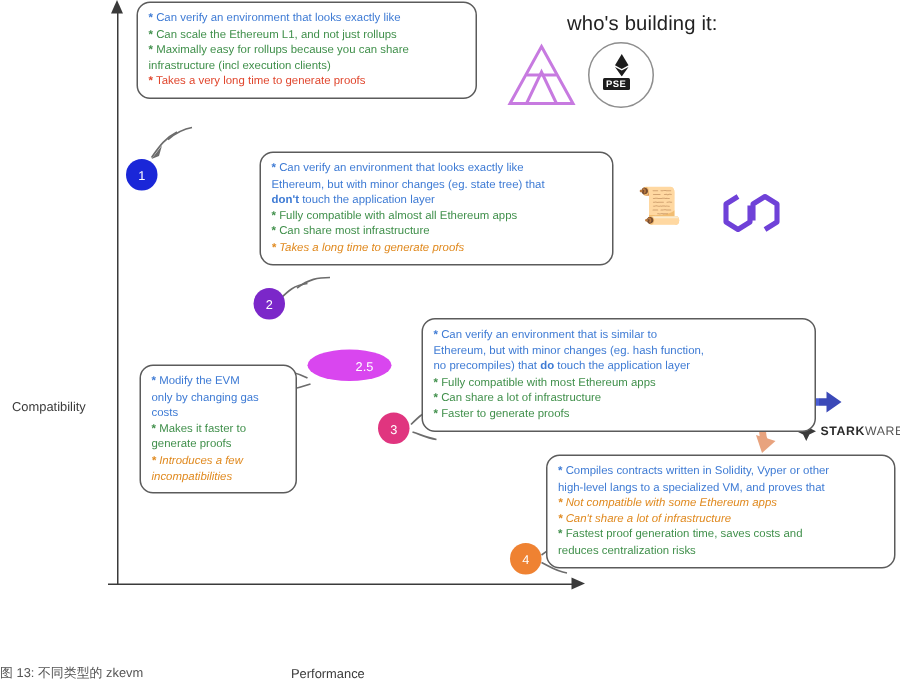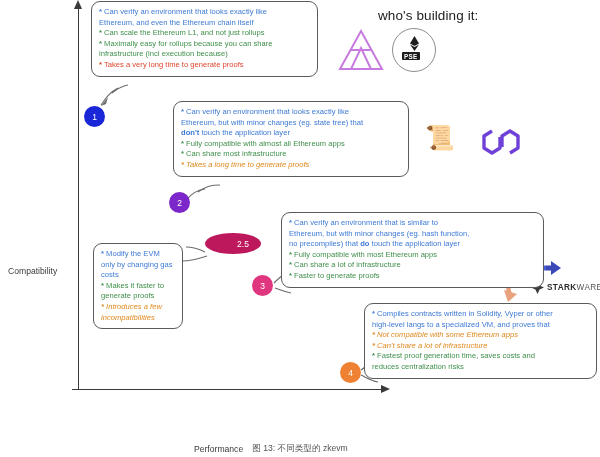--- a/index.html
+++ b/index.html
@@ -48,21 +48,21 @@
   .arrow-up{position:absolute;left:73.5px;top:0px;width:0;height:0;
     border-left:4.5px solid transparent;border-right:4.5px solid transparent;
     border-bottom:9px solid #3a3a3a;}
   .arrow-right{position:absolute;left:381px;top:385.2px;width:0;height:0;
     border-top:4.5px solid transparent;border-bottom:4.5px solid transparent;
     border-left:9px solid #3a3a3a;}
   .axis-label{position:absolute;font-size:8.6px;color:#3b3b3b;}
 
   
   .headline{position:absolute;font-size:13.5px;color:#222;letter-spacing:0.1px;}
-  .caption{position:absolute;width:600px;text-align:center;font-size:8.6px;color:#555;}
+  .caption{position:absolute;width:600px;font-size:8.6px;color:#555;}
 
   
   .logo{position:absolute;}
   .pse-ring{
     position:absolute;border:1.2px solid #8e8e8e;border-radius:50%;
     box-sizing:border-box;background:#fff;
   }
   .pse-tag{
     position:absolute;background:#1d1d1d;color:#fff;
     font-size:6.3px;font-weight:700;letter-spacing:0.3px;
@@ -138,37 +138,36 @@
     <polygon points="34,10 24,3 24,7.5 19,7.5 19,12.5 24,12.5 24,17" fill="#3b49b8"></polygon>
   </svg>
 
   <svg class="logo" style="left:531px;top:281px;z-index:4;" width="13" height="13">
     <polygon points="6.5,0 8.6,4.4 13,6.5 8.6,8.6 6.5,13 4.4,8.6 0,6.5 4.4,4.4" fill="#3a3a3a"></polygon>
   </svg>
   <div class="starkware-word" style="left:547px;top:283px;z-index:4;"><span>STARK</span><span class="lite">WARE</span></div>
 
   <div class="callout" style="left:91px;top:1px;width:227px;">
       <div class="line b-blue"><span class="bul">*</span> Can verify an environment that looks exactly like</div>
-      <div class="line b-blue">Ethereum, and even the Ethereum chain itself</div>
       <div class="line b-green"><span class="bul">*</span> Can scale the Ethereum L1, and not just rollups</div>
       <div class="line b-green"><span class="bul">*</span> Maximally easy for rollups because you can share</div>
-      <div class="line b-green">infrastructure (incl execution because)</div>
+      <div class="line b-green">infrastructure (incl execution clients)</div>
       <div class="line b-red"><span class="bul">*</span> Takes a very long time to generate proofs</div>
     </div>
 
   <div class="callout" style="left:173px;top:101px;width:236px;">
       <div class="line b-blue"><span class="bul">*</span> Can verify an environment that looks exactly like</div>
       <div class="line b-blue">Ethereum, but with minor changes (eg. state tree) that</div>
       <div class="line b-blue"><span class="bold">don't</span> touch the application layer</div>
       <div class="line b-green"><span class="bul">*</span> Fully compatible with almost all Ethereum apps</div>
       <div class="line b-green"><span class="bul">*</span> Can share most infrastructure</div>
       <div class="line b-orange"><span class="bul">*</span> Takes a long time to generate proofs</div>
     </div>
 
-  <div class="callout" style="left:93px;top:243px;width:90px;">
+  <div class="callout" style="left:93px;top:243px;width:105px;">
       <div class="line b-blue"><span class="bul">*</span> Modify the EVM</div>
       <div class="line b-blue">only by changing gas</div>
       <div class="line b-blue">costs</div>
       <div class="line b-green"><span class="bul">*</span> Makes it faster to</div>
       <div class="line b-green">generate proofs</div>
       <div class="line b-orange"><span class="bul">*</span> Introduces a few</div>
       <div class="line b-orange">incompatibilities</div>
     </div>
 
   <div class="callout" style="left:281px;top:212px;width:263px;">
@@ -190,21 +189,21 @@
     </div>
 
   <div class="node" style="left: 84px; top: 106px; width: 21px; height: 21px; background: rgb(26, 39, 216);">
       <span>1</span>
     </div>
 
   <div class="node" style="left: 169px; top: 192px; width: 21px; height: 21px; background: rgb(123, 39, 201);">
       <span>2</span>
     </div>
 
-  <div class="node" style="left: 205px; top: 233px; width: 36px; height: 21px; background: #be185d; padding-left: 20px;">
+  <div class="node" style="left: 205px; top: 233px; width: 36px; height: 21px; background: #d946ef; padding-left: 20px;">
       <span>2.5</span>
     </div>
 
   <div class="node" style="left: 252px; top: 275px; width: 21px; height: 21px; background: rgb(224, 53, 127);">
       <span>3</span>
     </div>
 
   <div class="node" style="left: 340px; top: 362px; width: 21px; height: 21px; background: rgb(239, 130, 50);">
       <span>4</span>
     </div>

